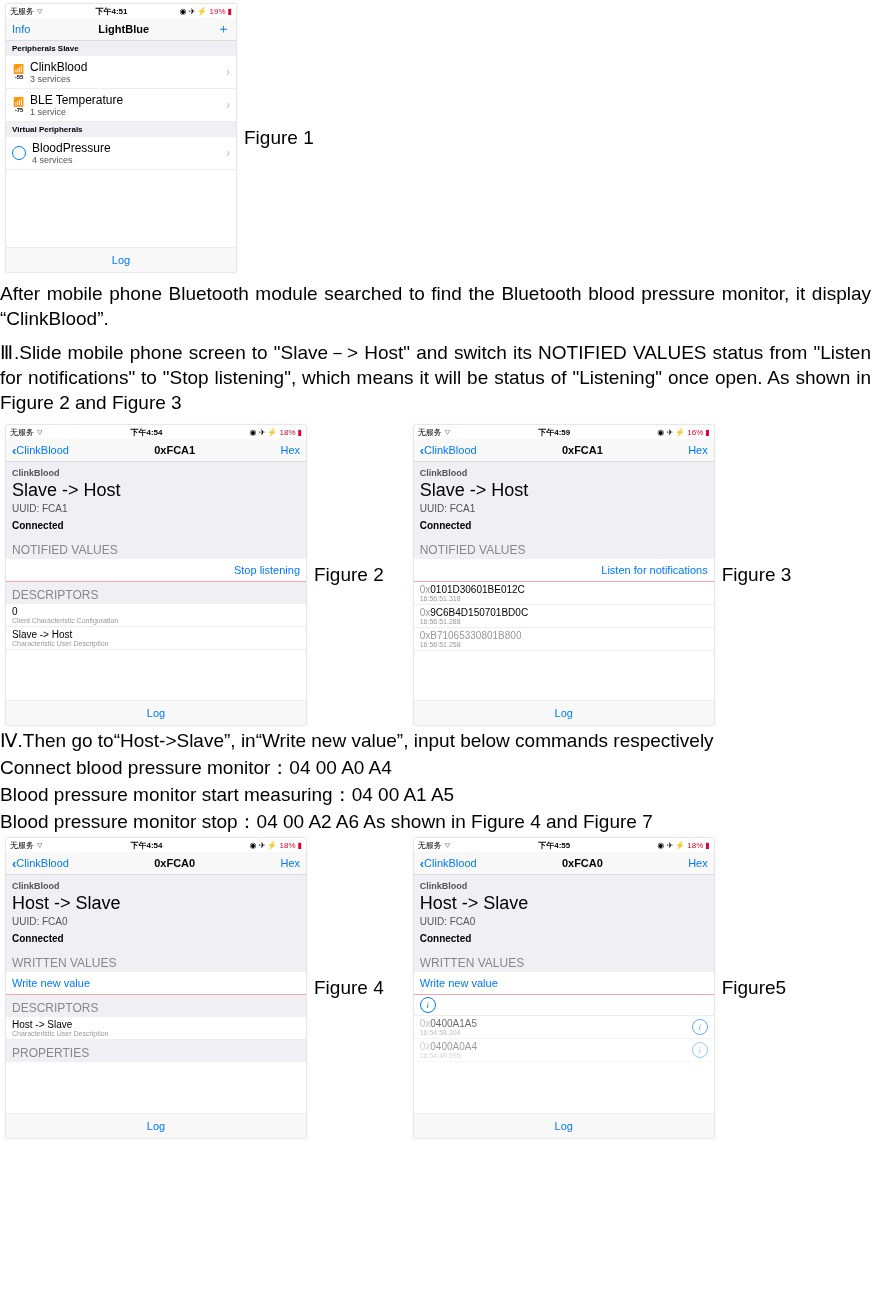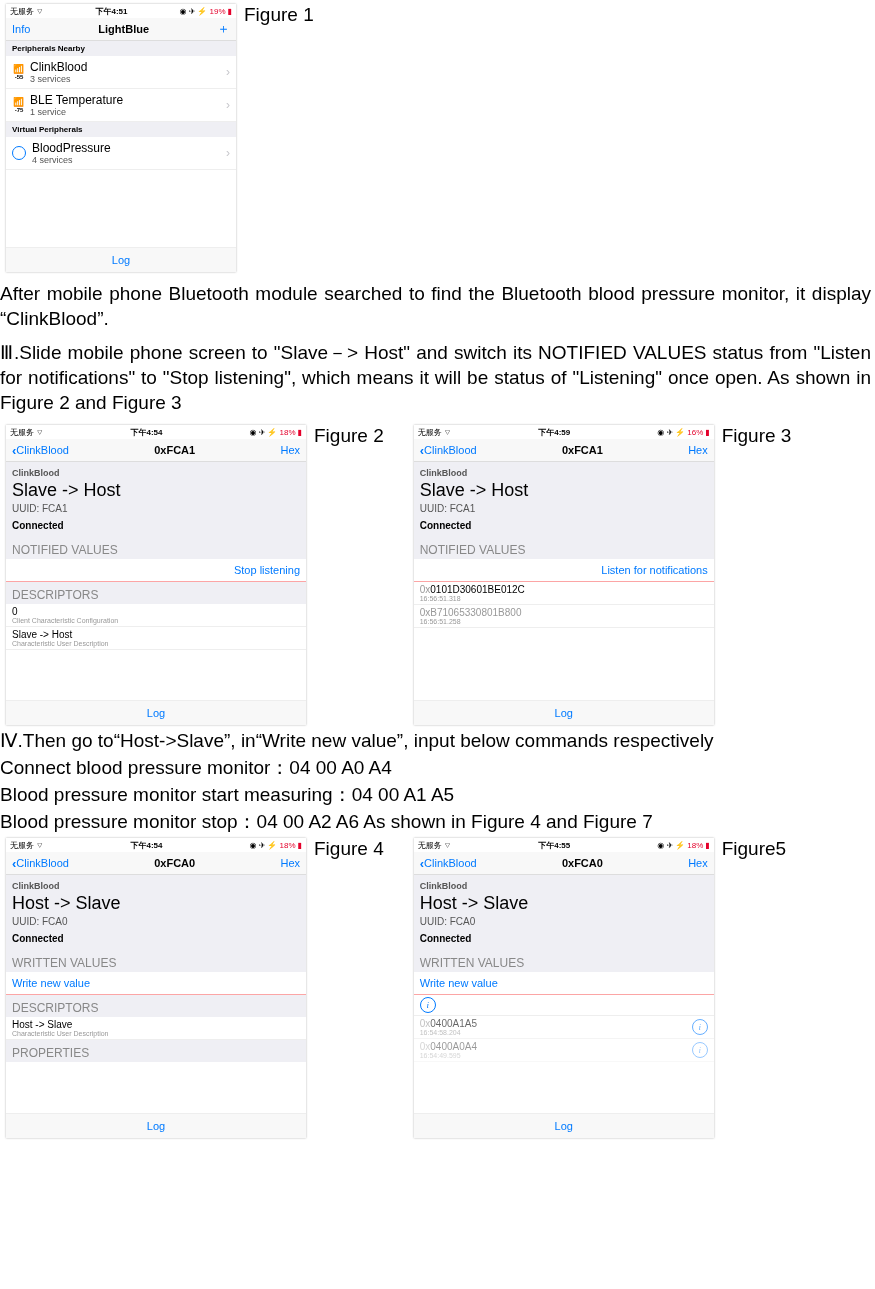--- a/index.html
+++ b/index.html
@@ -32,21 +32,21 @@
 .detail-conn { font-size: 10px; font-weight:bold; margin-top: 6px; }
 .link-row { color:#007aff; font-size: 11px; padding: 5px 6px; background:#fff; border-bottom:1px solid #fca5a5; }
 .link-row.right { text-align:right; }
 .value-row { padding: 2px 6px; border-bottom:1px solid #eee; background:#fff; display:flex; align-items:center; }
 .value-row .vtexts { flex:1; }
 .value-row .hex { font-size: 10px; color:#000; }
 .value-row .hex .px { color:#999; font-size:10px; }
 .value-row .ts { font-size: 7px; color:#999; }
 .info-i { width:14px; height:14px; border:1px solid #007aff; border-radius:50%; display:flex; align-items:center; justify-content:center; color:#007aff; font-size:9px; font-style:italic; font-family: serif; }
 
-.figure-row { display:flex; align-items:flex-start; margin: 4px 12px; }
+.figure-row { display:flex; align-items:center; margin: 4px 12px; }
 .figure-label { font-size: 19px; margin-left: 8px; margin-right: 30px; }
 .para { font-size: 19px; line-height: 1.3; margin: 10px 4px 10px 0; text-align: justify; }
 .para.tight { margin: 2px 4px 2px 0; }
 </style>
 </head>
 <body>
 
 <div class="page">
 
 <div class="figure-row" style="margin-left:6px;">
@@ -61,21 +61,21 @@
             <span>◉ ✈ ⚡</span> 
             <span class="battery-low">19%</span>
             <span style="color:#e4002b;">▮</span>
           </div>
   </div>
   <div class="navbar">
    <span class="nav-left">Info</span>
    <span class="nav-center">LightBlue</span>
    <span class="nav-right">＋</span>
   </div>
-  <div class="section-hdr">Peripherals Nearby</div>
+  <div class="section-hdr">Peripherals Slave</div>
   <div class="row">
    <div class="signal"><span>📶</span><div class="sig-small">-55</div></div>
    <div class="texts">
             <div class="title">ClinkBlood</div>
             <div class="sub">3 services</div>
           </div>
    <span class="chev">›</span>
   </div>
   <div class="row">
    <div class="signal"><span>📶</span><div class="sig-small">-75</div></div>
@@ -177,20 +177,26 @@
    <div class="detail-conn">Connected</div>
   </div>
   <div class="section-hdr grey">NOTIFIED VALUES</div>
   <div class="link-row right">Listen for notifications</div>
   <div class="value-row">
           <div class="vtexts">
             <div class="hex"><span class="px">0x</span><span>0101D30601BE012C</span></div>
             <div class="ts">16:56:51.318</div>
           </div>
         </div>
+  <div class="value-row">
+          <div class="vtexts">
+            <div class="hex"><span class="px">0x</span><span>9C6B4D150701BD0C</span></div>
+            <div class="ts">16:56:51.288</div>
+          </div>
+        </div>
   <div class="value-row" style="color:#999;">
           <div class="vtexts">
             <div class="hex" style="color:#999;"><span class="px">0x</span><span>B71065330801B800</span></div>
             <div class="ts">16:56:51.258</div>
           </div>
         </div>
   <div class="loglink">Log</div>
  </div>
  <span class="figure-label">Figure 3</span>
 </div>

